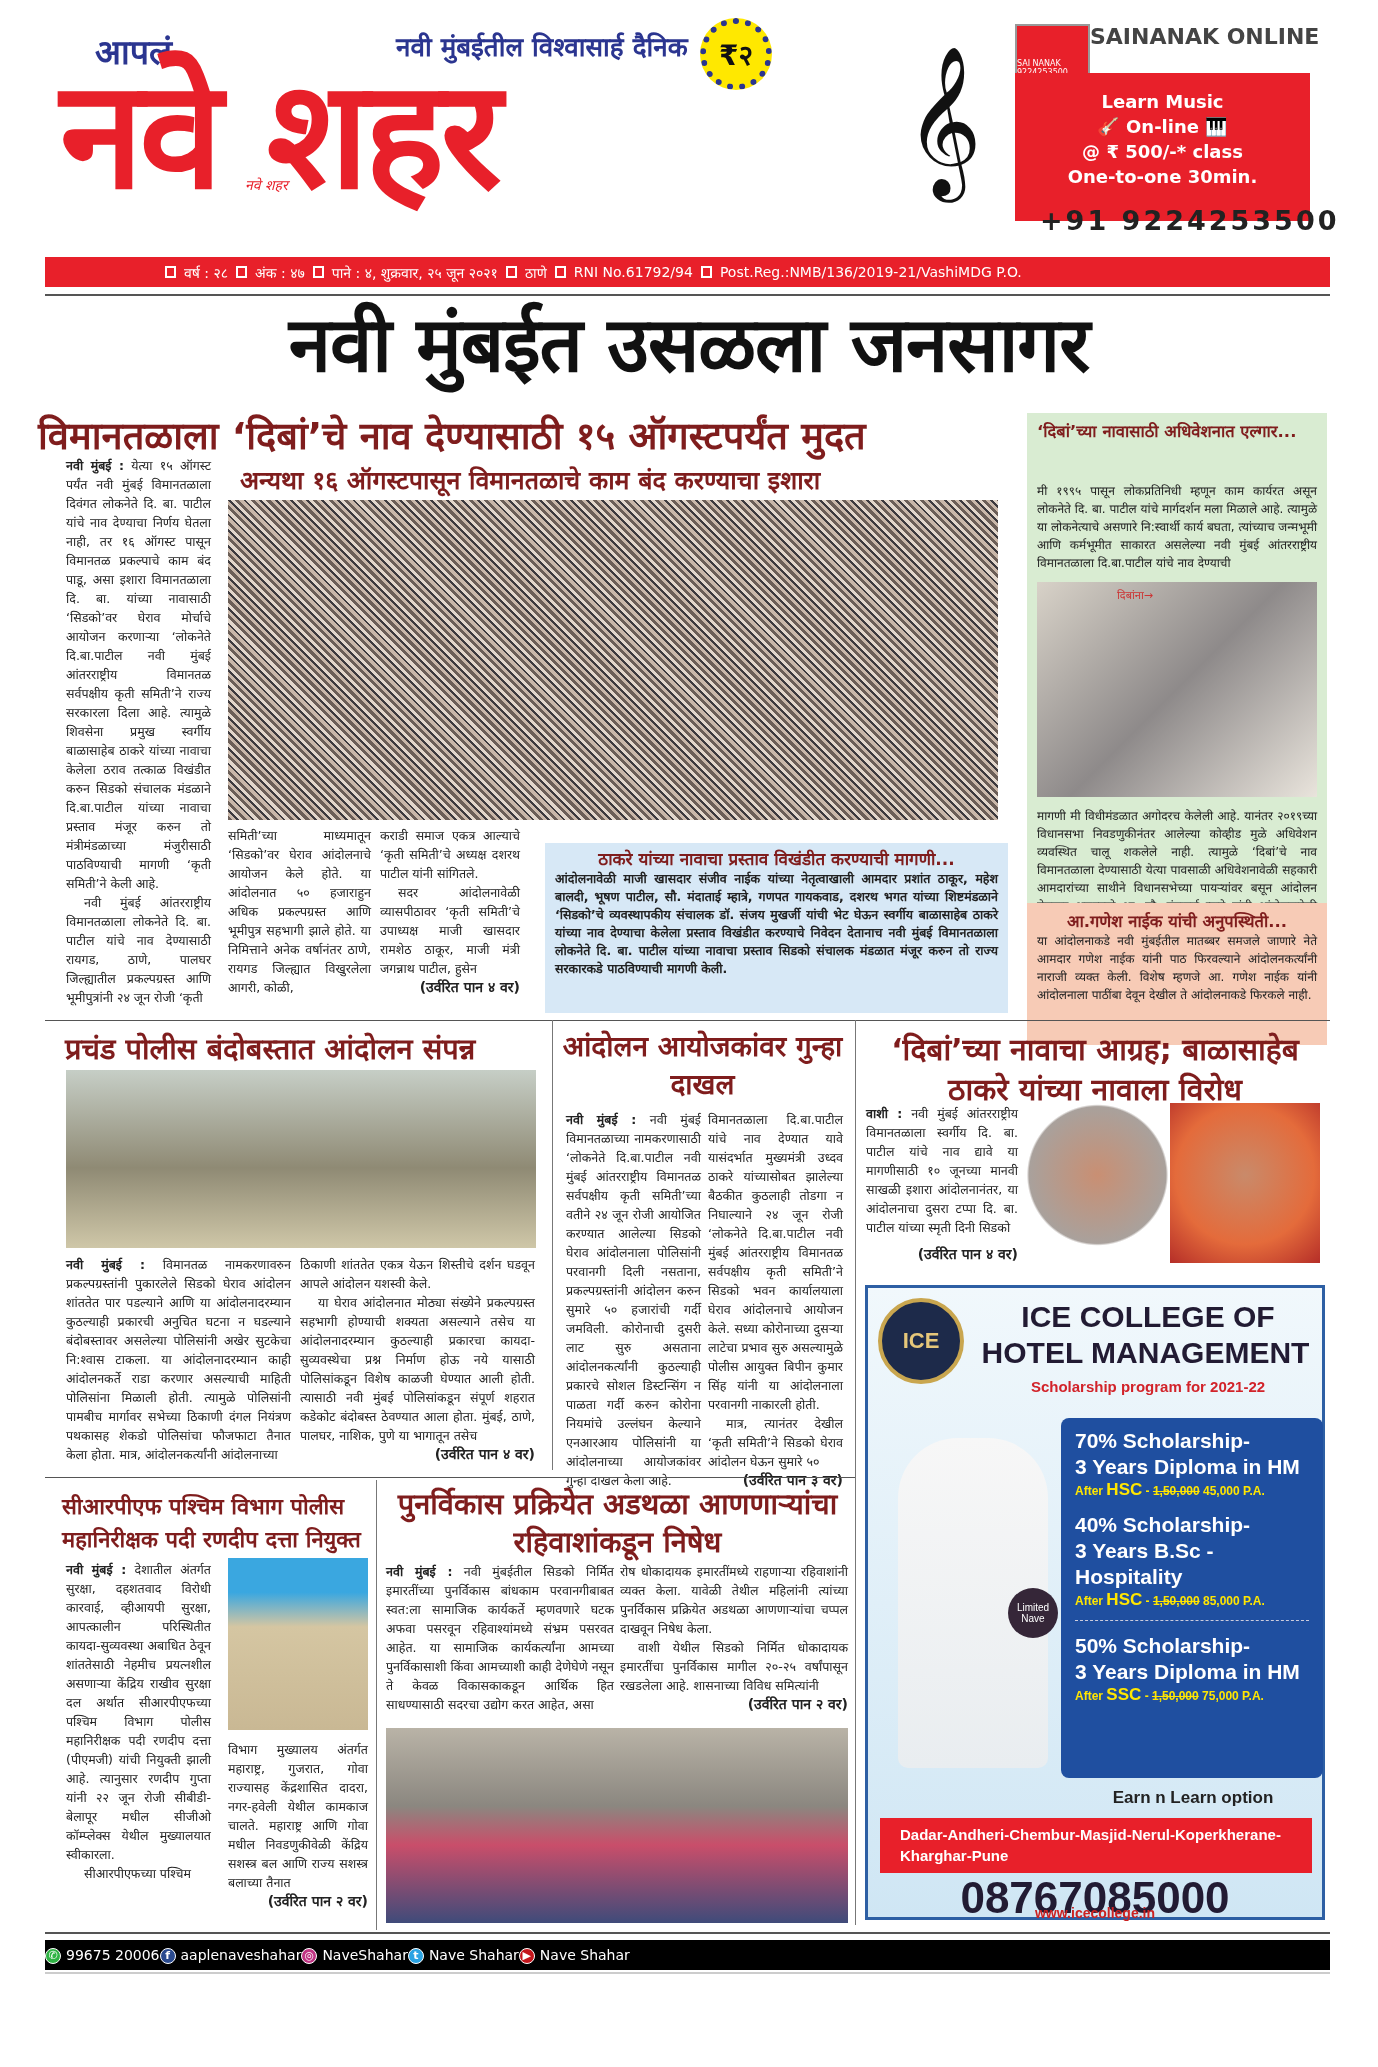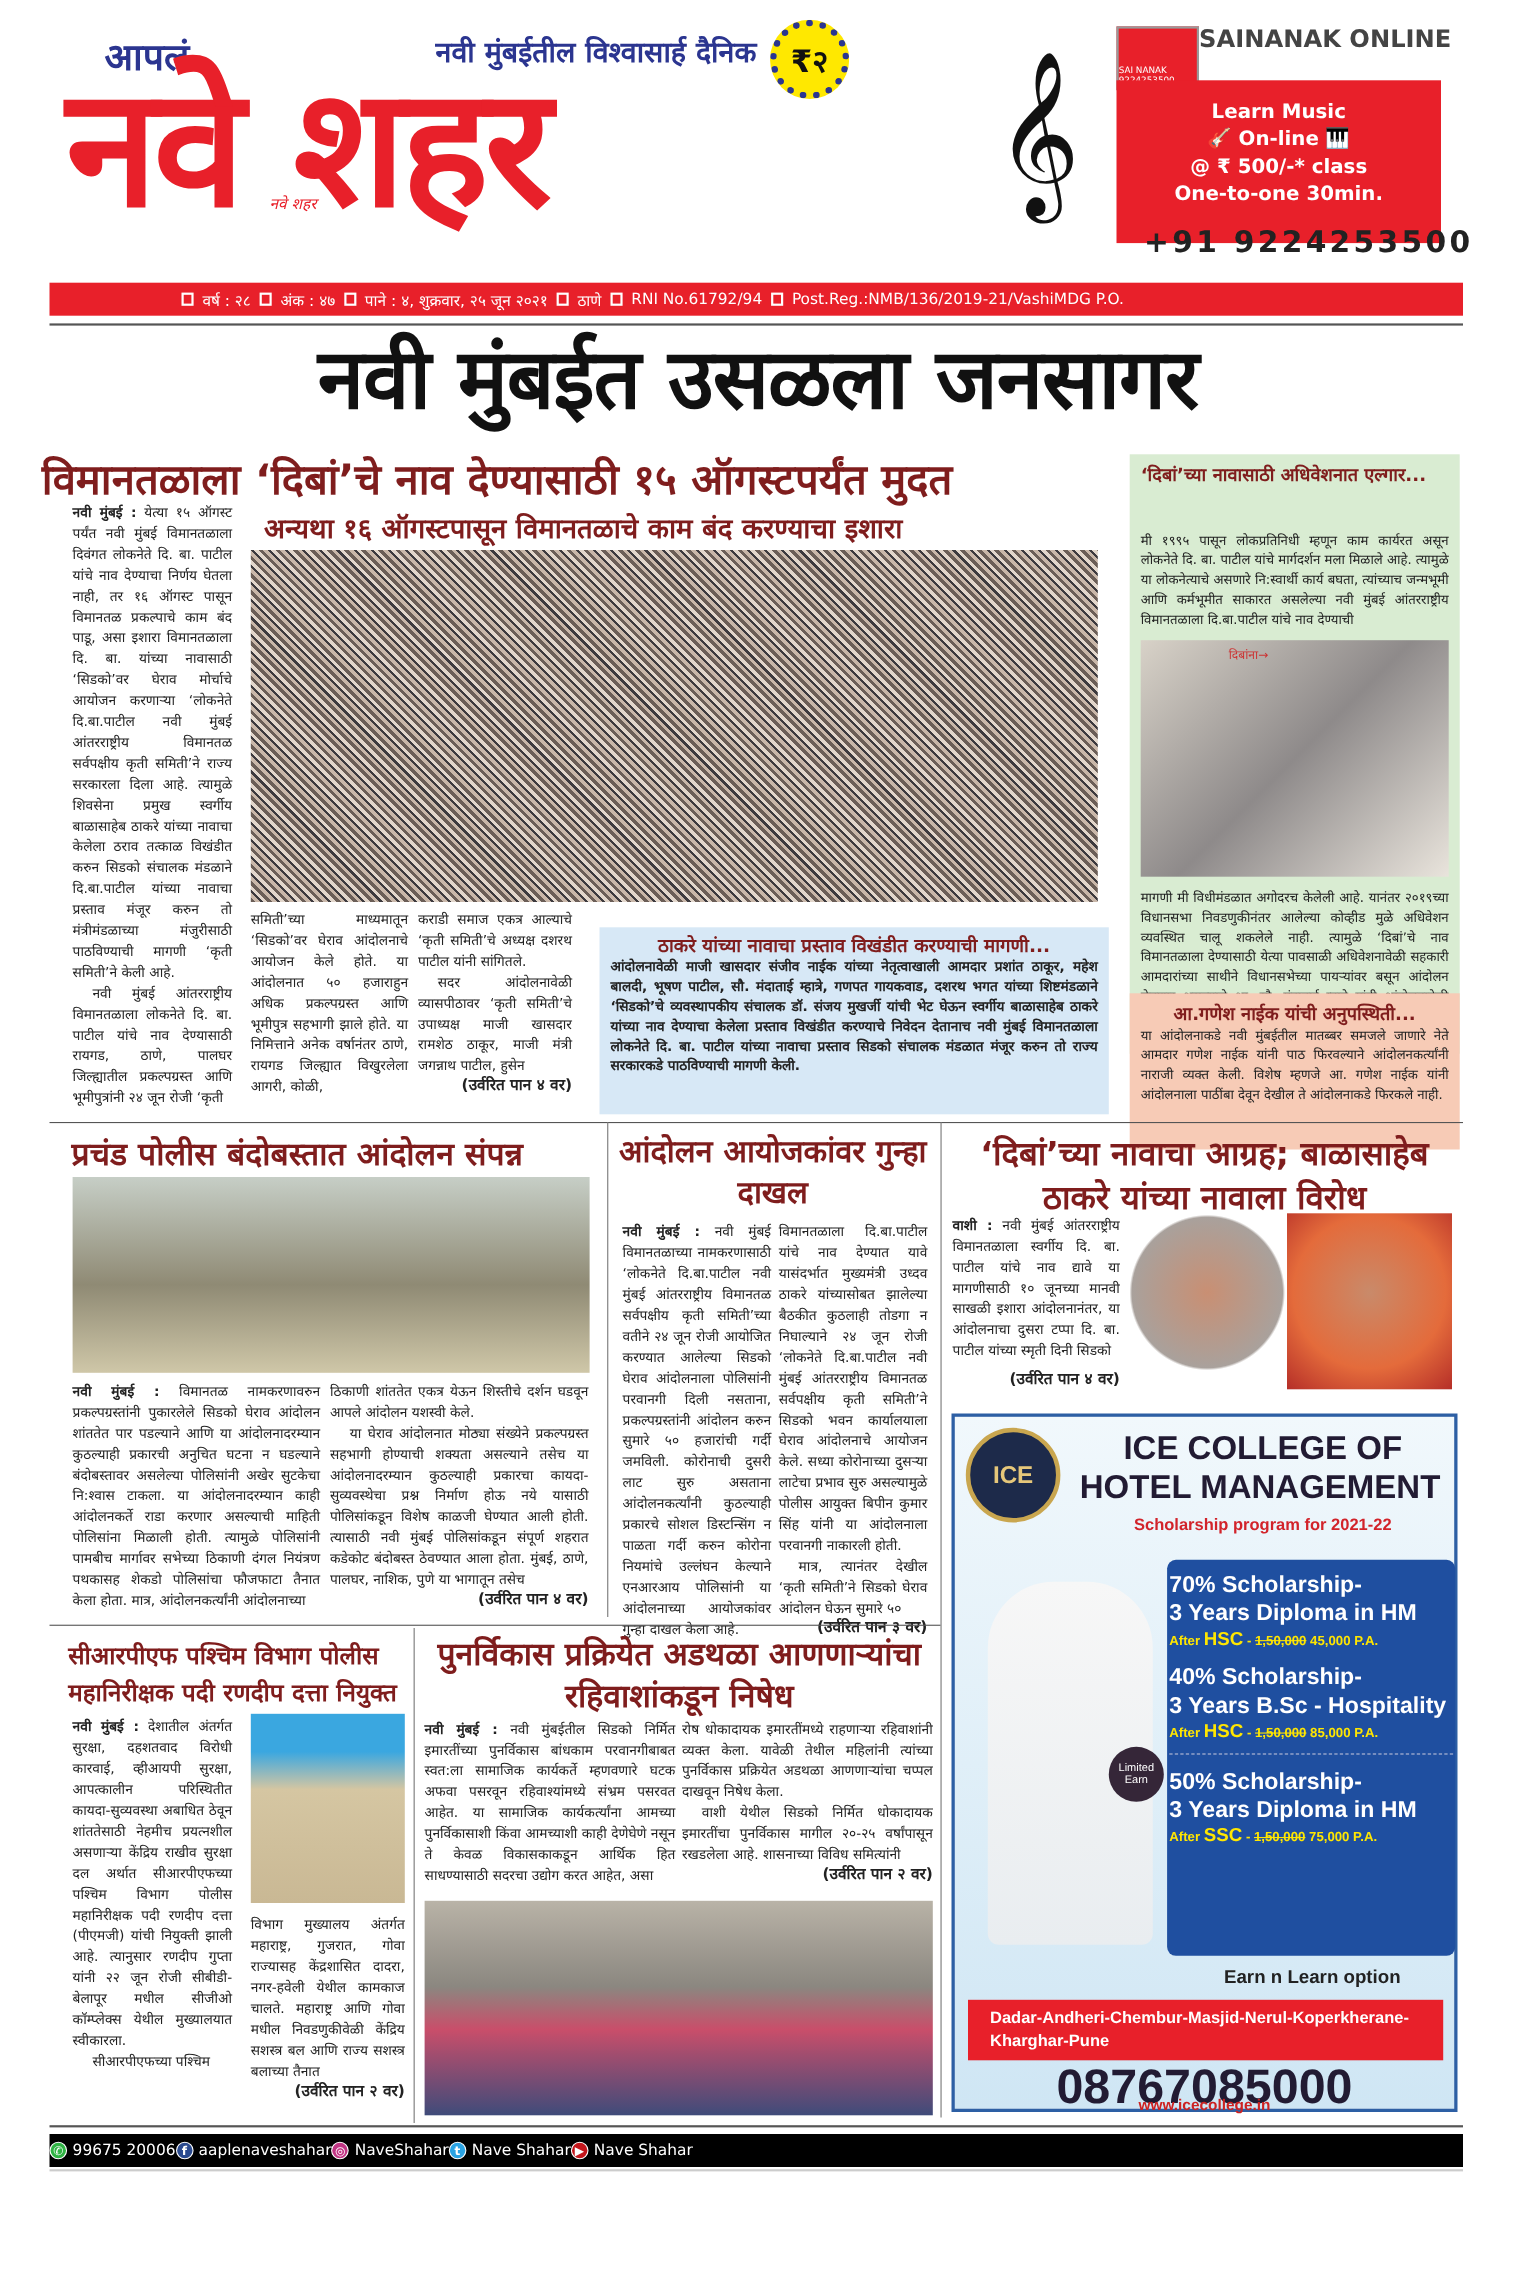--- a/index.html
+++ b/index.html
@@ -24,21 +24,21 @@
 .story b{font-weight:bold}
 .cont{font-weight:bold;font-size:14px;text-align:right}
 .photo{background:#8a7d6e;overflow:hidden}
 .crowd{background:repeating-linear-gradient(45deg,#6b5e57 0 3px,#c9b7a9 3px 6px,#3d3a3e 6px 8px,#e2d6cb 8px 11px)}
 .green-box{background:#d9ecd2;padding:6px 10px}
 .peach-box{background:#f7cbb6;padding:6px 10px}
 .blue-box{background:#d7e8f6;padding:4px 10px}
 .vline{width:1px;background:#777}
 .ice{left:865px;top:1285px;width:460px;height:635px;background:linear-gradient(#f1f8fc,#cfe6f4);border:3px solid #2d5fa4}
 .ice-title{font-family:"Liberation Sans",sans-serif;font-weight:bold;color:#221b33;text-align:center}
-.schol{background:#1f4fa0;color:#fff;border-radius:8px;font-family:"Liberation Sans",sans-serif;padding:10px 2px}
+.schol{background:#1f4fa0;color:#fff;border-radius:8px;font-family:"Liberation Sans",sans-serif;padding:10px 14px}
 .schol .t{font-weight:bold;font-size:21px;line-height:26px}
 .schol .s{color:#ffe600;font-size:12px;font-weight:bold}
 .schol .s big{font-size:17px}
 .strike{text-decoration:line-through}
 .footer{left:45px;top:1940px;width:1285px;height:30px;background:#000000;display:flex;align-items:center;justify-content:flex-start;color:#fff;font-size:14px}
 .footer .ic{width:16px;height:16px;border-radius:50%;display:inline-flex;align-items:center;justify-content:center;font-size:11px;font-weight:bold;margin-right:5px;vertical-align:middle;border:1px solid #fff}
 </style>
 </head>
 <body>
 
@@ -170,21 +170,21 @@
   <p class="cont">(उर्वरित पान २ वर)</p>
 </div>
 <div class="abs photo" style="left:386px;top:1728px;width:462px;height:195px;background:linear-gradient(#b9b3a7,#8b8780 40%,#c94e6a 60%,#3f4b7a)"></div>
 
 <div class="abs ice">
   <div style="position:absolute;left:10px;top:10px;width:86px;height:86px;border-radius:50%;background:#1d2a4a;border:4px solid #c9a64f;color:#e6c77a;display:flex;align-items:center;justify-content:center;font-weight:bold;font-size:22px;font-family:'Liberation Sans',sans-serif">ICE</div>
   <div class="ice-title" style="position:absolute;left:110px;top:12px;width:340px;font-size:30px">ICE COLLEGE OF</div>
   <div class="ice-title" style="position:absolute;left:100px;top:48px;width:355px;font-size:30px">HOTEL MANAGEMENT</div>
   <div style="position:absolute;left:110px;top:90px;width:340px;text-align:center;color:#d2232a;font-weight:bold;font-size:15px;font-family:'Liberation Sans',sans-serif">Scholarship program for 2021-22</div>
   <div style="position:absolute;left:30px;top:150px;width:150px;height:330px;background:linear-gradient(#f7f7f7,#e9edf0);border-radius:60px 60px 10px 10px"></div>
-  <div style="position:absolute;left:140px;top:300px;width:50px;height:50px;border-radius:50%;background:#352638;color:#fff;font-size:10px;display:flex;align-items:center;justify-content:center;text-align:center;font-family:'Liberation Sans',sans-serif">Limited Earn</div>
+  <div style="position:absolute;left:140px;top:300px;width:50px;height:50px;border-radius:50%;background:#352638;color:#fff;font-size:10px;display:flex;align-items:center;justify-content:center;text-align:center;font-family:'Liberation Sans',sans-serif">Limited Nave</div>
   <div class="schol" style="position:absolute;left:193px;top:130px;width:262px;height:360px">
     <div style="margin-bottom:12px">
       <div class="t">70% Scholarship-</div>
       <div class="t">3 Years Diploma in HM</div>
       <div class="s"><span>After</span> <big>HSC</big> - <span class="strike">1,50,000</span> <span>45,000 P.A.</span></div>
     </div>
     <div style="margin-bottom:12px;border-bottom:1px dashed #ccd;padding-bottom:10px">
       <div class="t">40% Scholarship-</div>
       <div class="t">3 Years B.Sc - Hospitality</div>
       <div class="s"><span>After</span> <big>HSC</big> - <span class="strike">1,50,000</span> <span>85,000 P.A.</span></div>

